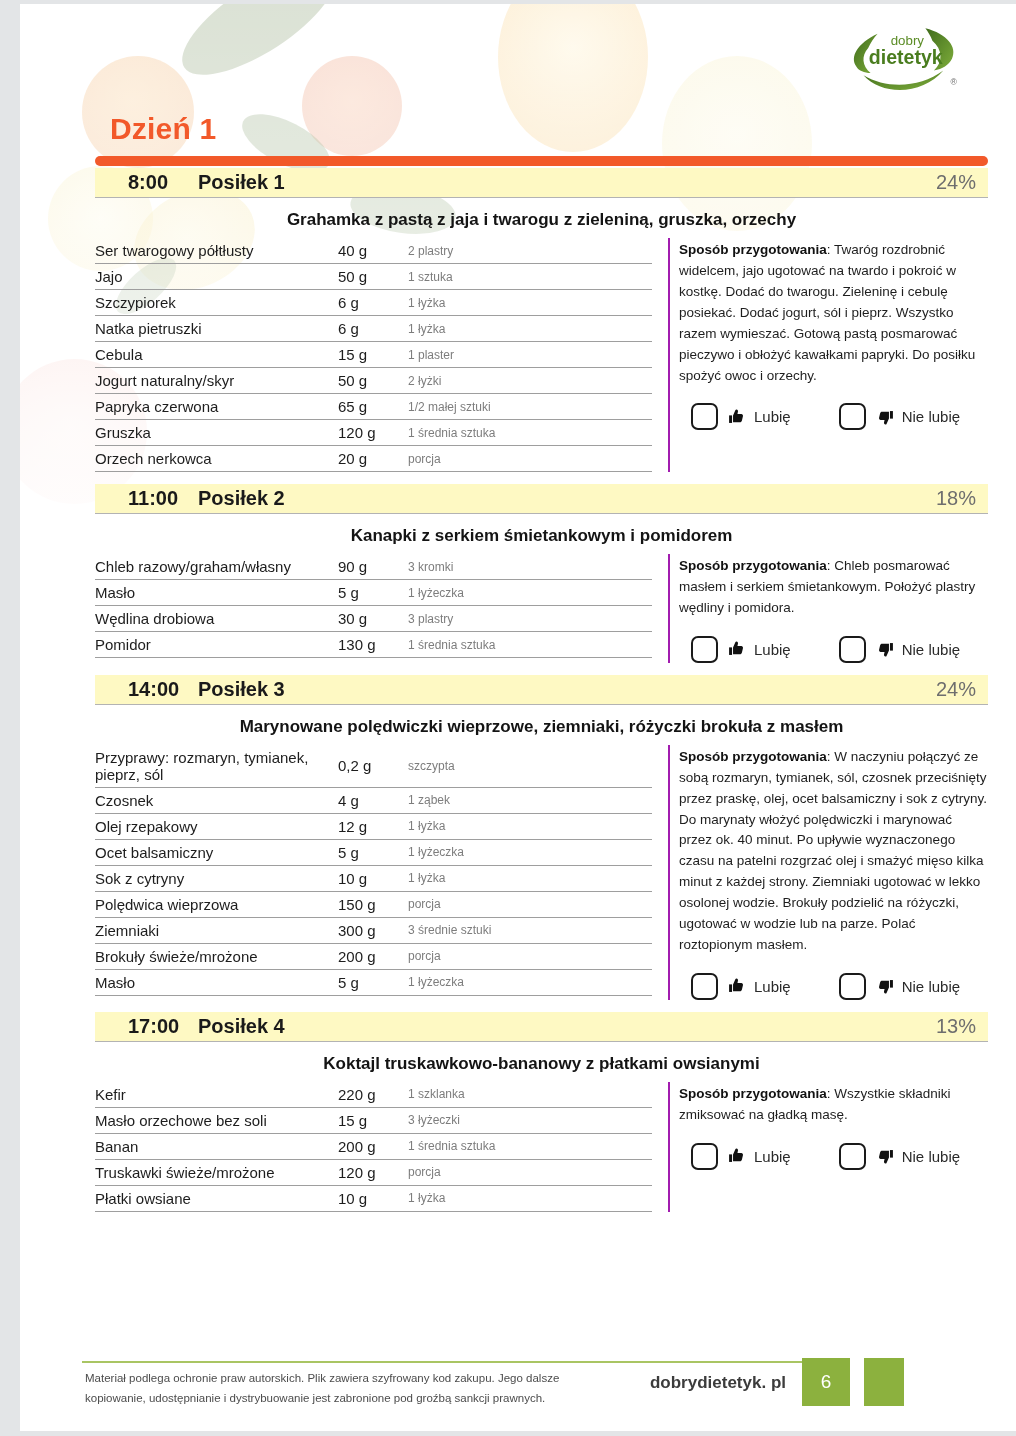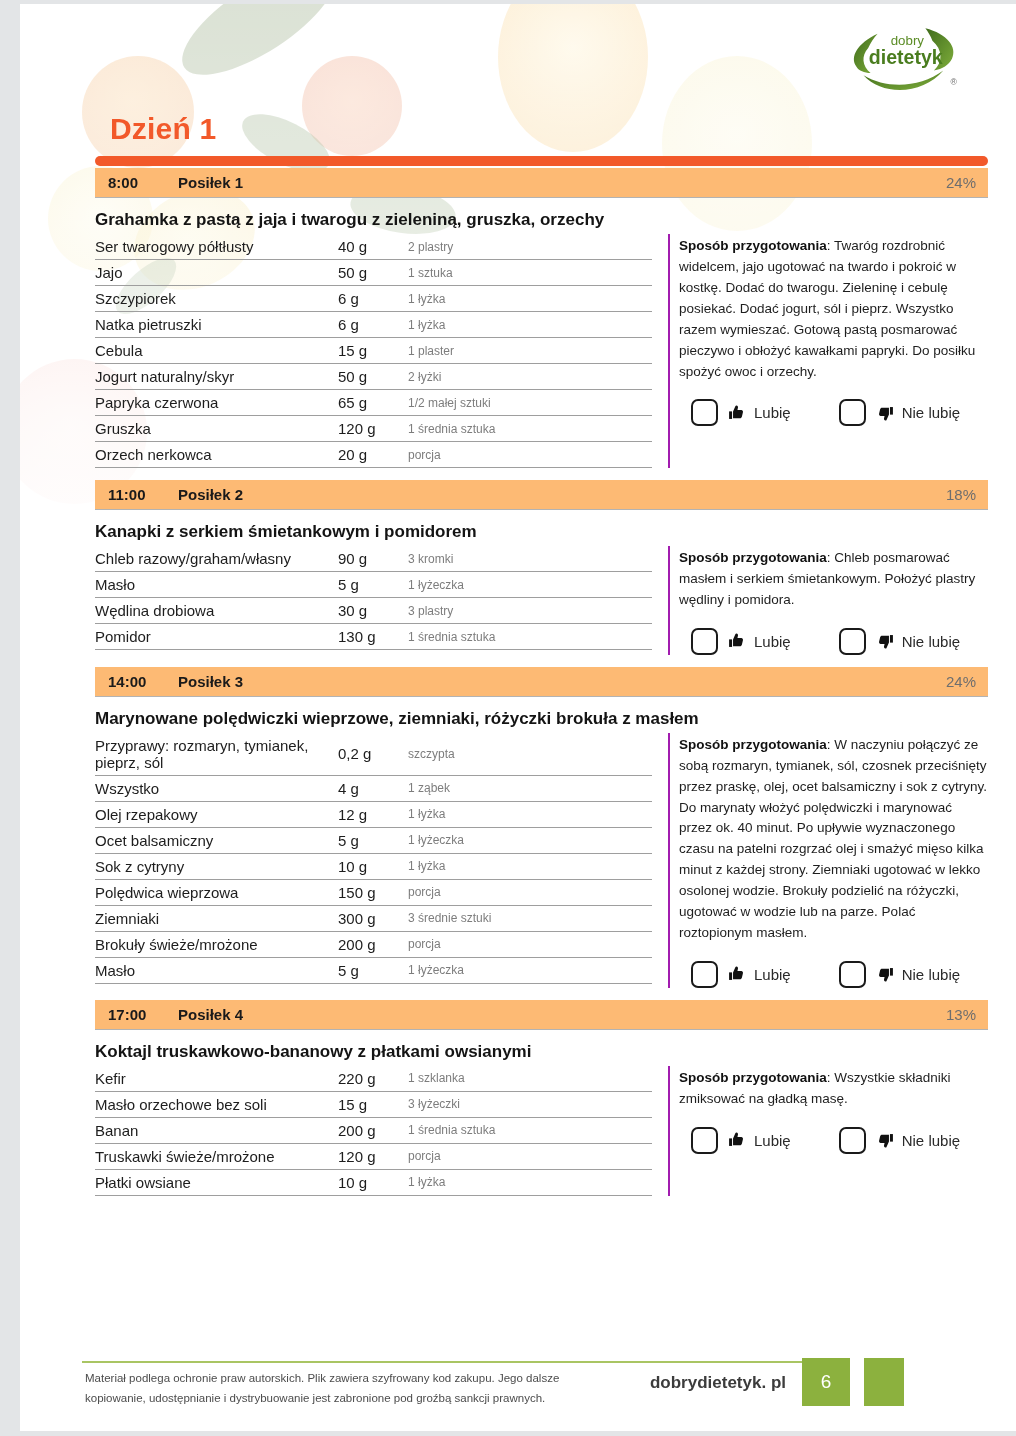--- a/index.html
+++ b/index.html
@@ -43,28 +43,28 @@
   }
   .orange-bar{
     position:absolute;left:75px;top:152px;width:893px;height:10px;
     background:#f2592a;border-radius:5px;
   }
 
   
   .content{position:absolute;left:75px;top:164px;width:893px;}
   .meal{margin-bottom:12px;}
   .meal-header{
-    height:29px;background:#fdba74;border-bottom:1px solid #b3b3b3;
-    display:flex;align-items:center;font-size:15px;
+    height:29px;background:#fef9c3;border-bottom:1px solid #b3b3b3;
+    display:flex;align-items:center;font-size:20px;padding-left:20px;
   }
   .meal-time{font-weight:bold;color:#1a1a1a;width:70px;padding-left:13px;}
   .meal-label{font-weight:bold;color:#1a1a1a;}
   .meal-percent{margin-left:auto;padding-right:12px;color:#6e6e6e;}
-  .meal-title{margin:12px 0 4px 0;font-size:17px;font-weight:bold;color:#141414;}
-  .meal-body{display:flex;align-items:stretch;}
+  .meal-title{margin:12px 0 4px 0;font-size:17px;font-weight:bold;color:#141414;text-align:center;}
+  .meal-body{display:flex;align-items:stretch;margin-top:8px;}
   table.ingredients{width:557px;border-collapse:collapse;margin-right:16px;flex:none;align-self:flex-start;}
   table.ingredients td{border-bottom:1px solid #9e9e9e;padding:4px 0;vertical-align:middle;}
   td.ing-name{width:243px;font-size:15px;color:#1d1d1d;padding-left:5px;line-height:17px;}
   td.ing-amount{width:70px;font-size:15px;color:#1d1d1d;}
   td.ing-unit{font-size:12px;color:#7d7d7d;}
   .prep{flex:1;border-left:2px solid #a21caf;padding:2px 0 0 9px;}
   .prep-text{margin:0;font-size:13.5px;line-height:1.55;color:#1e1e1e;}
   .prep-text strong{color:#111;}
   .rating{display:flex;margin:17px 0 0 12px;}
   .rate{display:flex;align-items:center;cursor:pointer;}
@@ -295,21 +295,21 @@
     <div class="meal-body">
       <table class="ingredients">
         <tbody>
   <tr>
     <td class="ing-name">Przyprawy: rozmaryn, tymianek, pieprz, sól</td>
     <td class="ing-amount">0,2 g</td>
     <td class="ing-unit">szczypta</td>
   </tr>
 
   <tr>
-    <td class="ing-name">Wszystko</td>
+    <td class="ing-name">Czosnek</td>
     <td class="ing-amount">4 g</td>
     <td class="ing-unit">1 ząbek</td>
   </tr>
 
   <tr>
     <td class="ing-name">Olej rzepakowy</td>
     <td class="ing-amount">12 g</td>
     <td class="ing-unit">1 łyżka</td>
   </tr>
 

